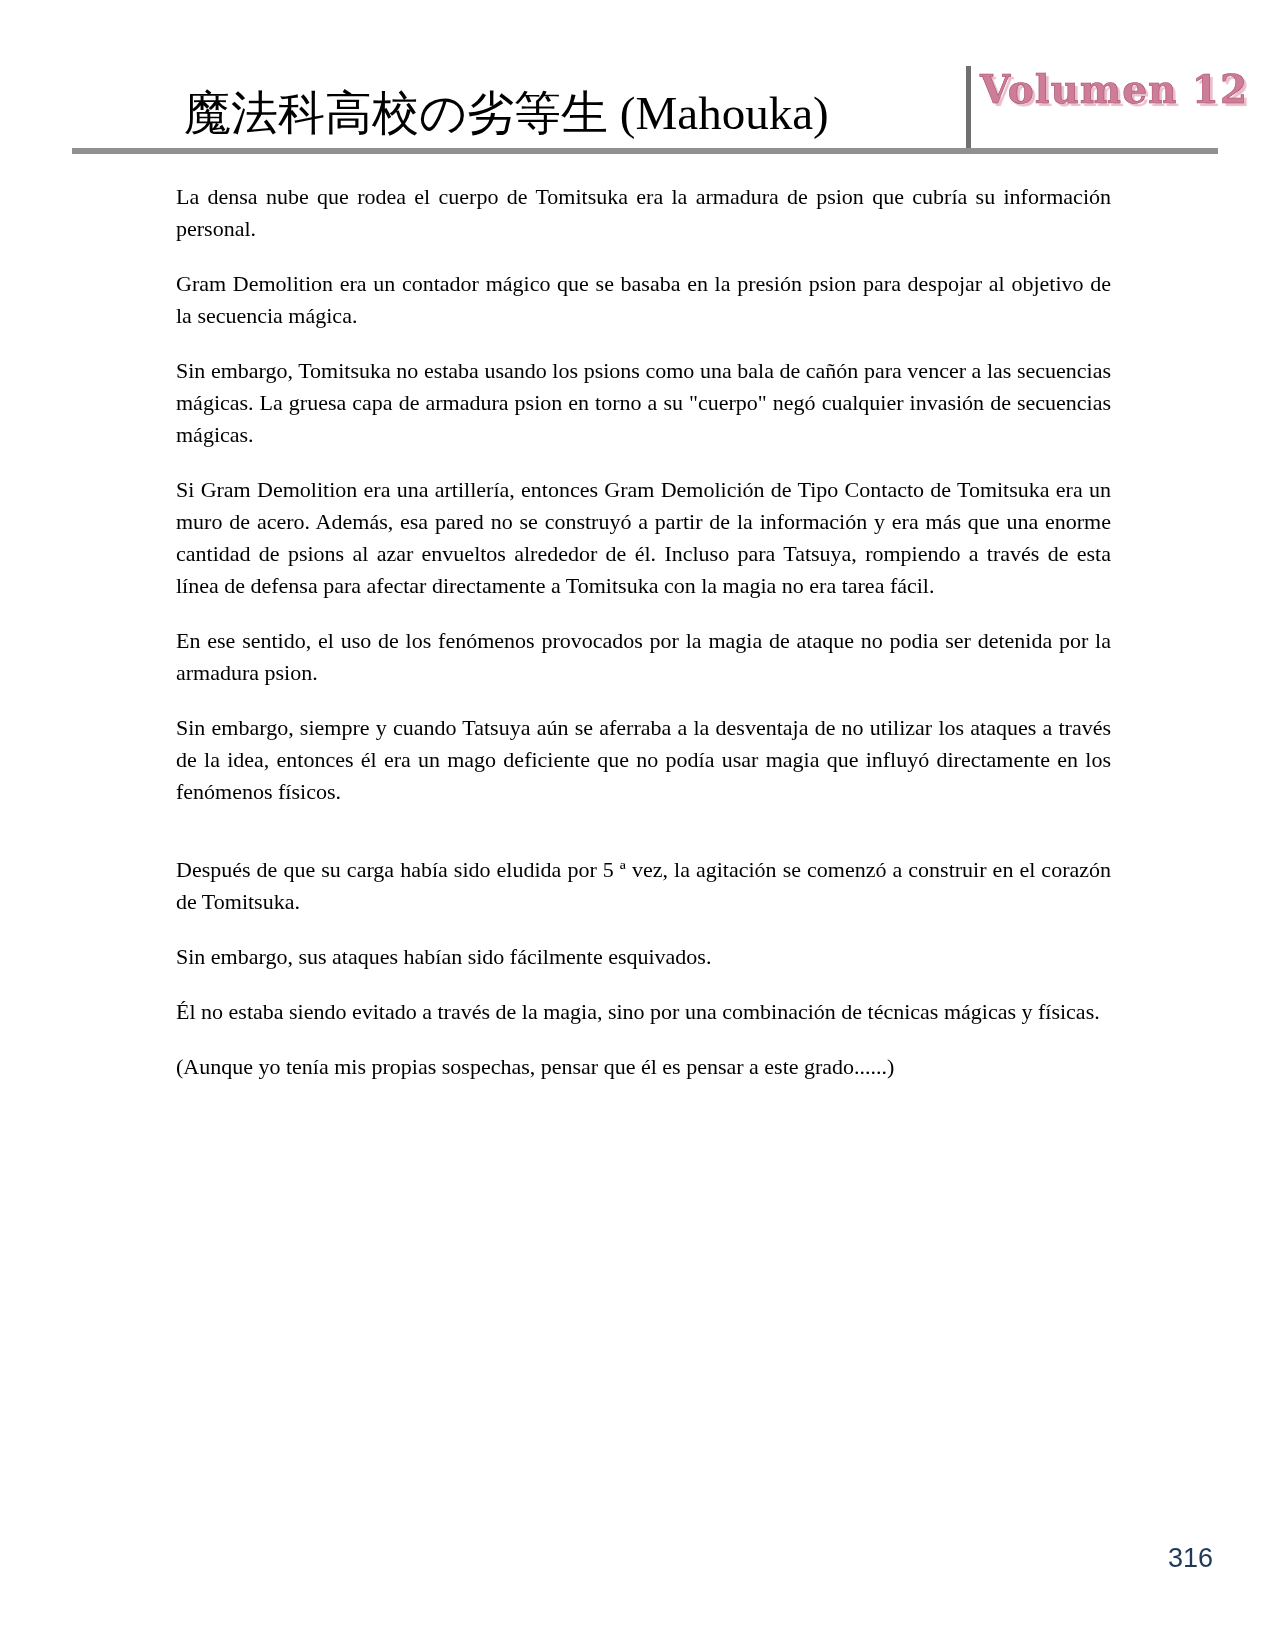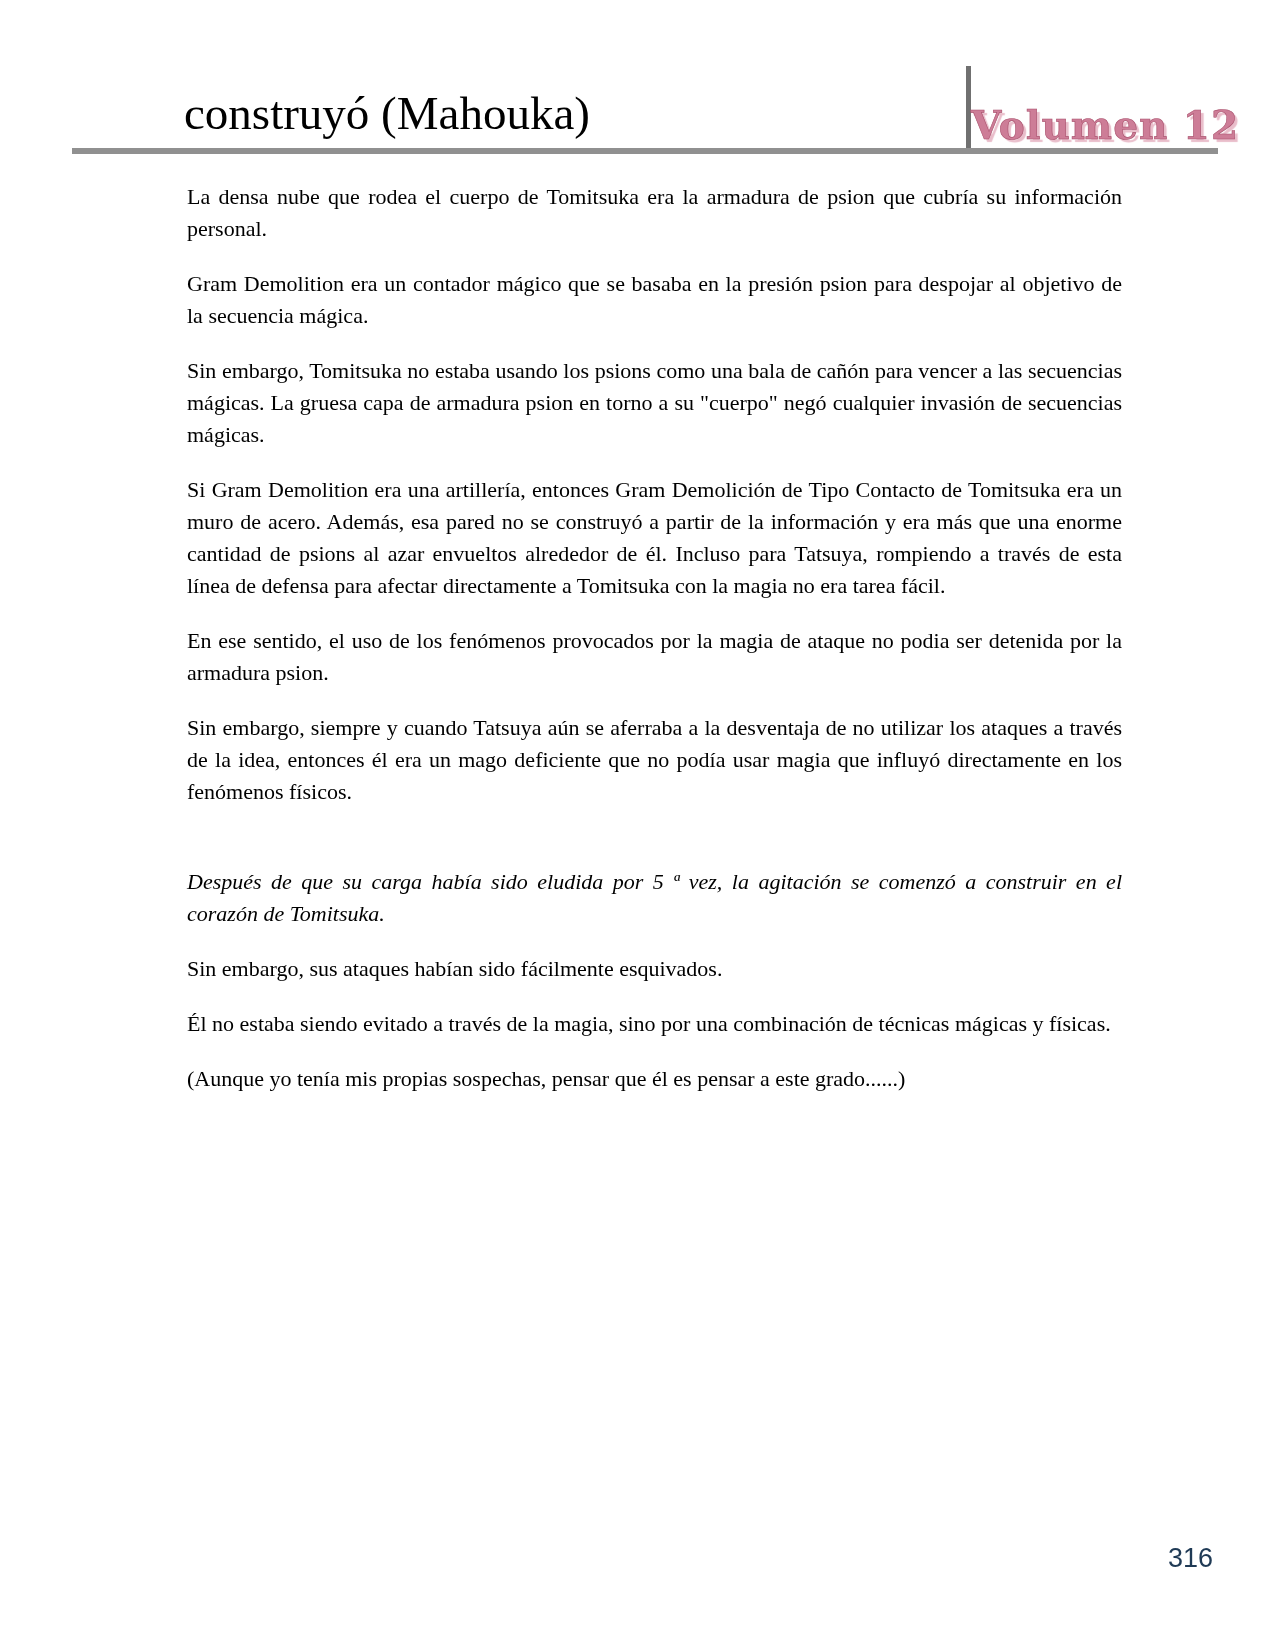--- a/index.html
+++ b/index.html
@@ -38,68 +38,68 @@
     line-height: 1.1;
     color: var(--text, #000);
     white-space: nowrap;
   }
   .vol-box {
     flex: 0 0 auto;
     width: 252px;
     height: 82px;
     border-left: 5px solid var(--divider-gray, #707070);
     display: flex;
-    align-items: flex-end;
+    align-items: flex-start;
+    padding-left: 9px;
     box-sizing: border-box;
   }
   .vol-label {
     font-family: "DejaVu Serif", serif;
     font-weight: bold;
     font-size: 39px;
     letter-spacing: 1px;
     color: var(--volume-pink, #cd7d97);
     text-shadow: 3px 3px 1px var(--volume-shadow, #e9bdca);
     -webkit-text-stroke: 0.6px var(--volume-outline, #a9506c);
     white-space: nowrap;
   }
 
   
   .content {
     position: absolute;
     top: 181px;
-    left: 187px;
+    left: 176px;
     width: 935px;
     font-size: 22px;
     line-height: 32px;
     text-align: justify;
   }
   .content p {
     margin: 0 0 23px 0;
   }
   .content p.section-gap {
-    margin-top: 58px;
-    font-style: italic;
+    margin-top: 46px;
   }
 
   
   .page-number {
     position: absolute;
     top: 1543px;
     right: 62px;
     font-family: "Liberation Sans", sans-serif;
     font-size: 27px;
     color: var(--page-number-navy, #1f3a55);
   }
 </style>
 </head>
 <body>
 
 <header class="header">
   <div class="title-wrap">
-    <span class="jp-title">construyó (Mahouka)</span>
+    <span class="jp-title">魔法科高校の劣等生 (Mahouka)</span>
   </div>
   <div class="vol-box">
     <span class="vol-label">Volumen 12</span>
   </div>
 </header>
 
 <main class="content">
   <p>La densa nube que rodea el cuerpo de Tomitsuka era la armadura de psion que cubría su información personal.</p>
   <p>Gram Demolition era un contador mágico que se basaba en la presión psion para despojar al objetivo de la secuencia mágica.</p>
   <p>Sin embargo, Tomitsuka no estaba usando los psions como una bala de cañón para vencer a las secuencias mágicas. La gruesa capa de armadura psion en torno a su "cuerpo" negó cualquier invasión de secuencias mágicas.</p>

